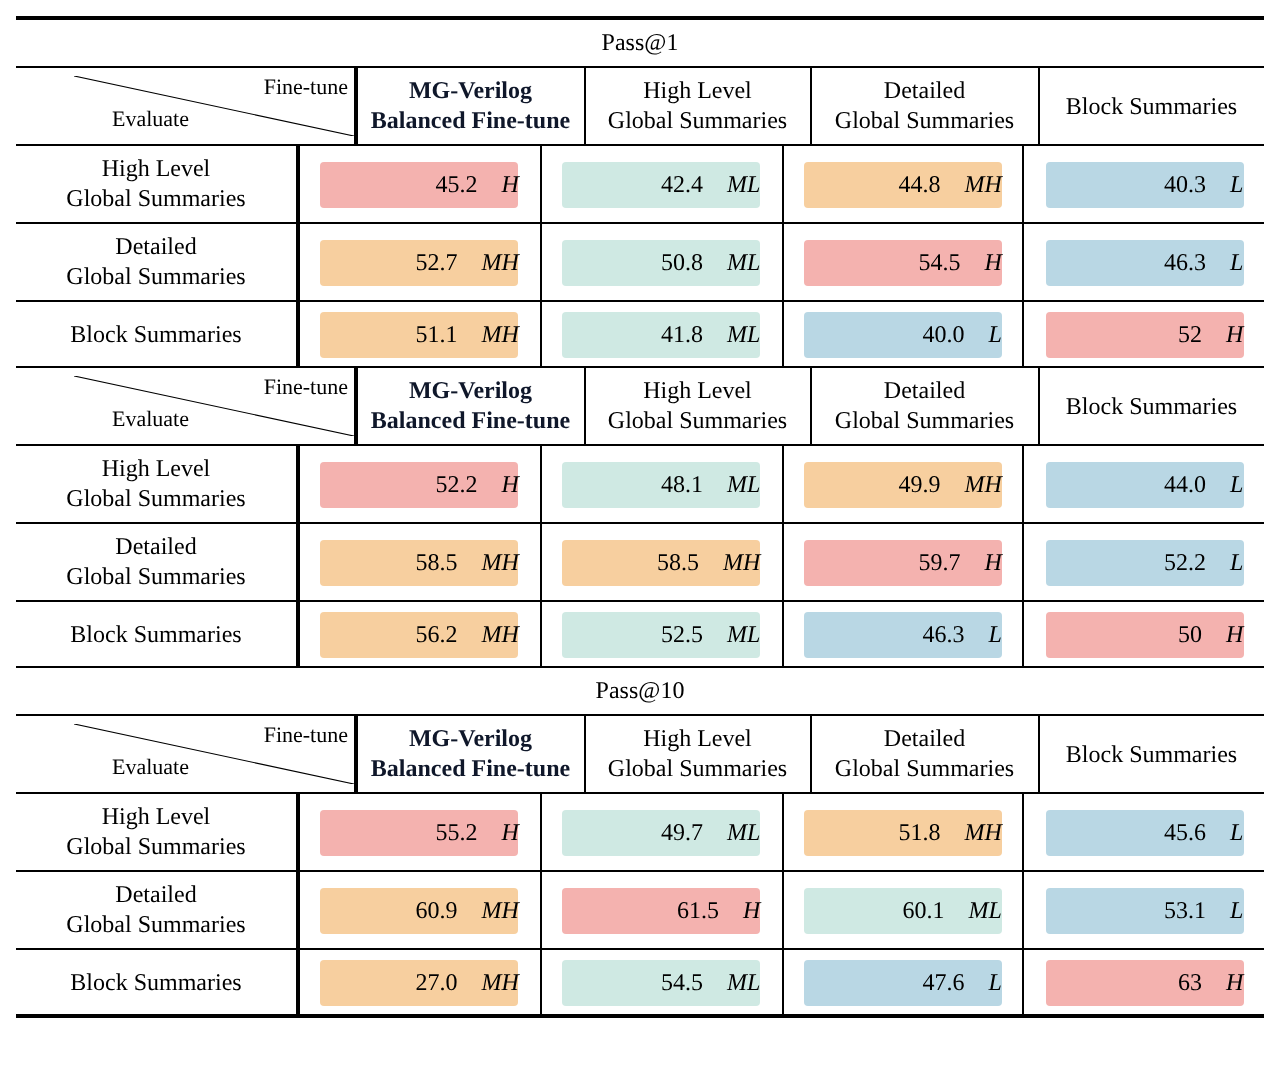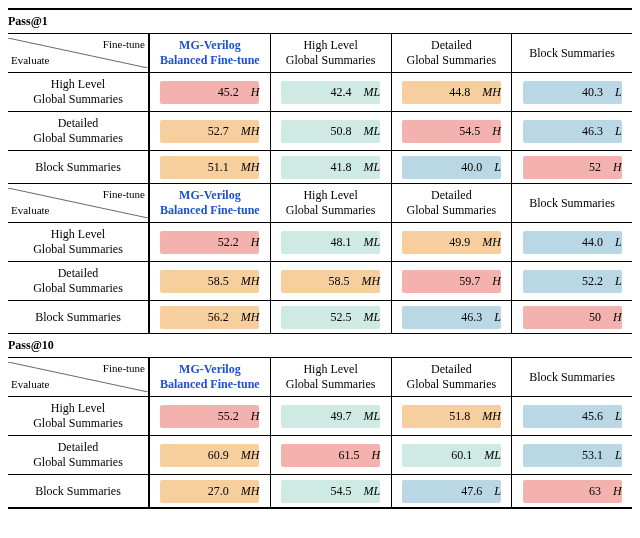--- a/index.html
+++ b/index.html
@@ -9,21 +9,22 @@
     font-size: 12px;
     color: #000;
     background: #fff;
   }
   .tablewrap {
     width: 624px;
     border-top: 2px solid #000;
     border-bottom: 1.3px solid #000;
   }
   .sectionhead {
-    font-weight: bold;
+    text-align: center;
+    font-weight: normal;
     padding: 4px 0;
     border-bottom: 0.6px solid #000;
   }
   .row {
     display: flex;
     align-items: stretch;
     border-bottom: 0.6px solid #000;
   }
   .row.header .cell { font-size: 12px; }
   .cell {
@@ -33,20 +34,21 @@
     align-items: center;
     justify-content: center;
     text-align: center;
     line-height: 1.25;
   }
   .cell.evalhead {
     flex: 0 0 140px;
     position: relative;
     padding: 0;
     text-align: left;
+    margin-left: 29px;
   }
   .diagwrap {
     position: relative;
     width: 100%;
     height: 30px;
   }
   .diagwrap svg {
     position: absolute;
     left: 0; top: 0;
     width: 100%;
@@ -54,42 +56,42 @@
   }
   .diag-top {
     position: absolute;
     top: 0;
     right: 3px;
     font-size: 11px;
   }
   .diag-bot {
     position: absolute;
     bottom: 0;
-    left: 3px;
+    left: 19px;
     font-size: 11px;
   }
   .cell.rowhead {
     flex: 0 0 140px;
     justify-content: center;
     text-align: center;
     font-size: 12px;
     min-height: 32px;
   }
   .datacols {
     display: flex;
     flex: 1;
     border-left: 2px double #000;
   }
   .cell.col {
     flex: 1;
     border-left: 0.6px solid #000;
     font-size: 12px;
   }
   .cell.col:first-child { border-left: none; }
-  .row.header .cell.col.first .top { font-weight: bold; color: #1d4ed8; }
+  .row.header .cell.col.first .top { font-weight: bold; color: #0f172a; }
   .chip {
     display: inline-flex;
     align-items: center;
     justify-content: flex-end;
     width: 92%;
     padding: 4px 0;
     border-radius: 2px;
     font-size: 12px;
   }
   .chip .val { font-variant-numeric: tabular-nums; }

